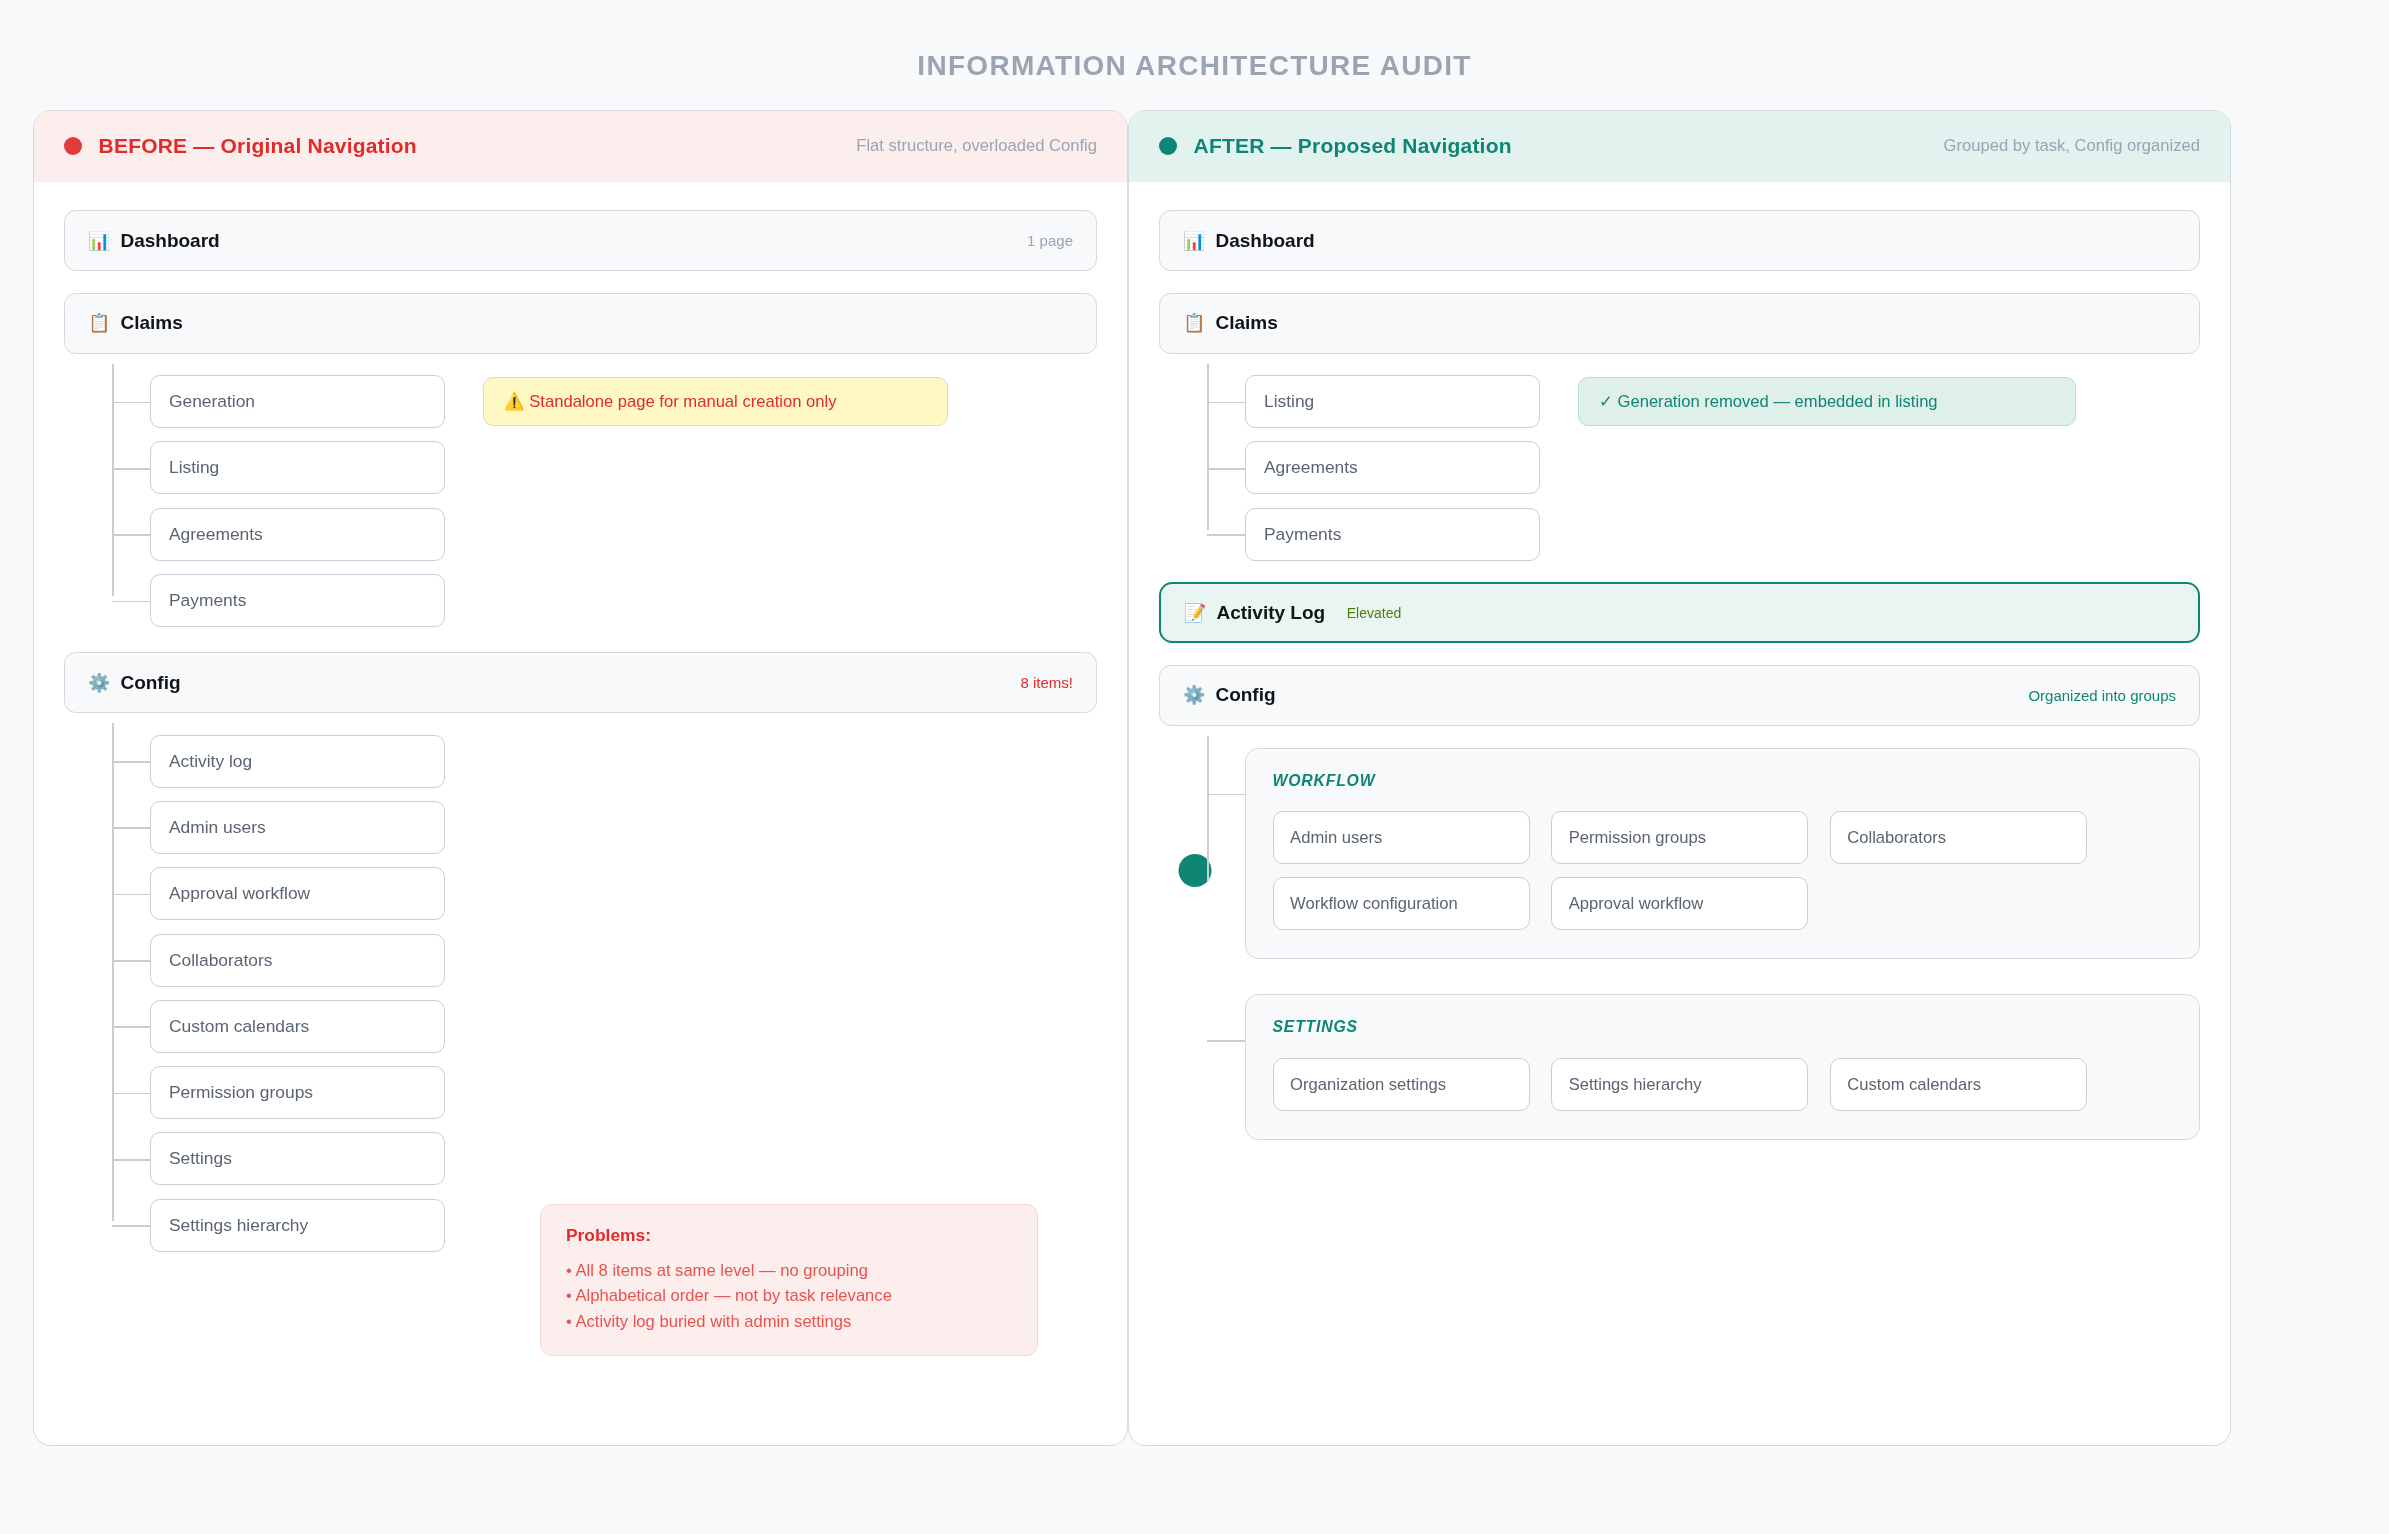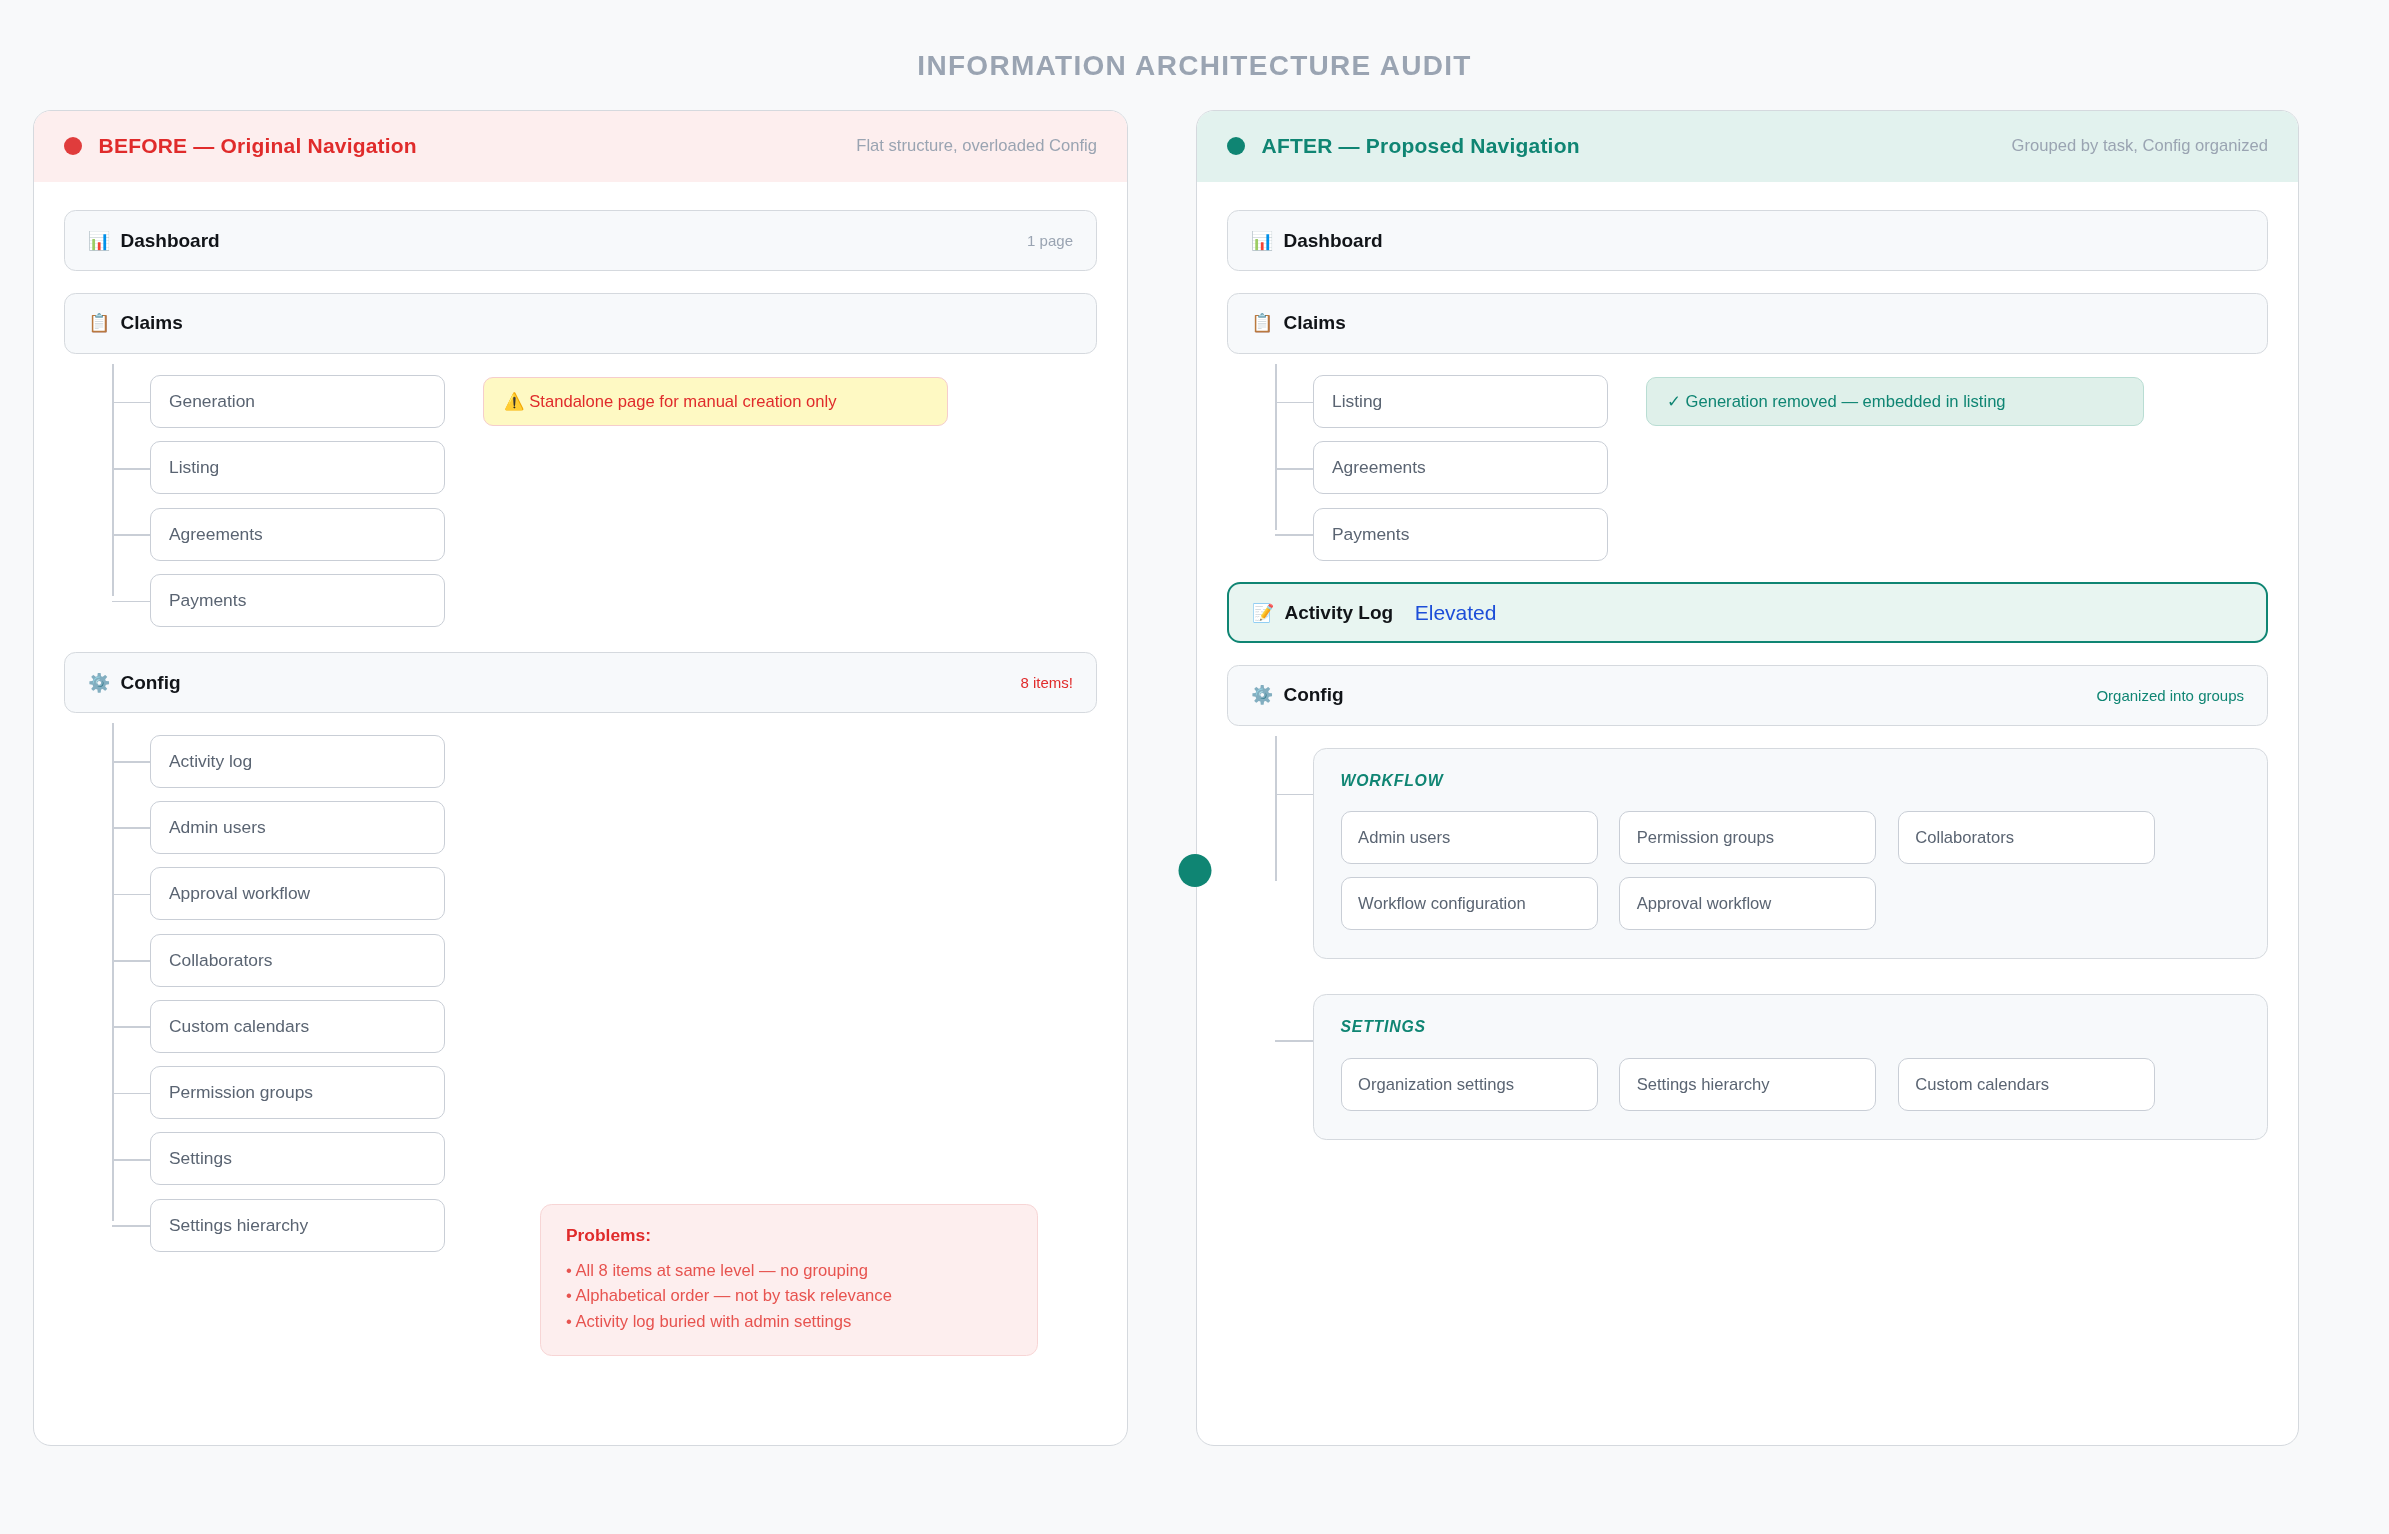--- a/index.html
+++ b/index.html
@@ -22,21 +22,20 @@
     color: #9aa4b2;
     padding-top: 50px;
   }
 
   .board {
     position: relative;
     margin: 0 auto;
     width: 2323px;
     padding-top: 28px;
     display: flex;
-    gap: 68px;
     align-items: flex-start;
   }
 
   .panel {
     width: 1095px;
     background: #ffffff;
     border: 1.7px solid #d5d9de;
     border-radius: 18px;
     min-height: 1336px;
     box-sizing: border-box;
@@ -119,22 +118,22 @@
     background: #dff0ea;
     border: 1.7px solid #b9ddd3;
     border-radius: 8.3px;
     padding: 10px 16.6px;
     font-size: 15.8px;
     color: #0f8573;
     flex: 1;
   }
   .nav-inline-tag {
     margin-left: 21.6px;
-    font-size: 21px;
-    color: #1d4ed8;
+    font-size: 14px;
+    color: #4d7c0f;
   }
 
   
   .tree {
     position: relative;
     margin: 0 0 21.6px 48px;
     padding-left: 38px;
   }
   .tree::before {
     content: "";

